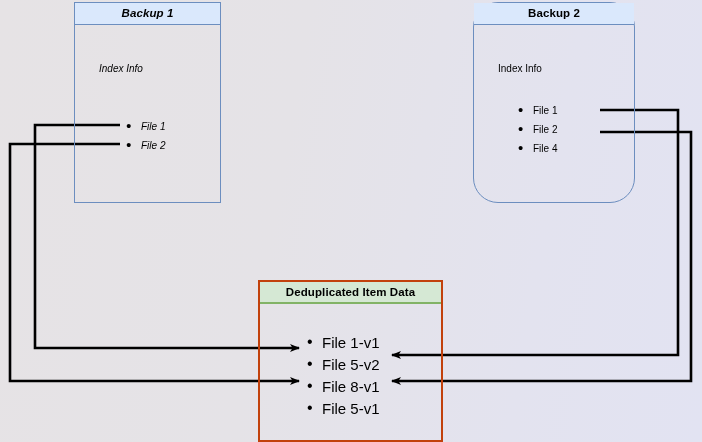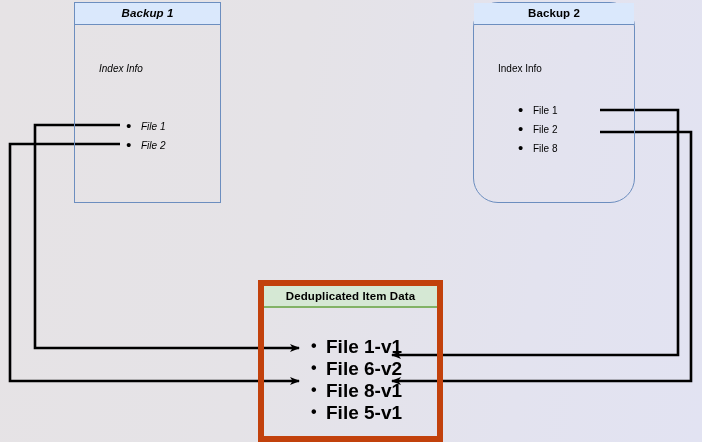--- a/index.html
+++ b/index.html
@@ -48,21 +48,21 @@
   }
   .node-blue {
     border: 1px solid #6c8ebf;
     background: transparent;
   }
   .node-blue > .hdr {
     background: #dae8fc;
     border-bottom: 1px solid #6c8ebf;
   }
   .node-green {
-    border: 6px solid #c2410c;
+    border: 2px solid #c2410c;
     background: transparent;
   }
   .node-green > .hdr {
     background: #d5e8d4;
     border-bottom: 2px solid #82b366;
   }
   .idx-label {
     position: absolute;
     font-size: 10px;
     color: #000;
@@ -87,22 +87,21 @@
     content: "\2022";
     position: absolute;
     left: 0;
     top: -1px;
     font-size: 15px;
     line-height: 19px;
   }
   ul.dedup li {
     line-height: 22px;
     height: 22px;
-    font-size: 19px;
-    font-weight: bold;
+    font-size: 15px;
   }
   ul.dedup li::before {
     line-height: 22px;
     font-size: 16px;
   }
 </style>
 </head>
 <body>
 
 <div id="canvas">
@@ -145,30 +144,30 @@
     </div>
   </div>
 
   <div class="node node-blue" style="left:473px; top:2px; width:162px; height:201px;border-radius:25px;">
     <div class="hdr">Backup 2</div>
     <div class="body" style="height:177px;">
       <div class="idx-label" style="left:24px; top:38px;">Index Info</div>
       <ul class="filelist" style="left:44px; top:76px;">
         <li>File 1</li>
         <li>File 2</li>
-        <li>File 8</li>
+        <li>File 4</li>
       </ul>
     </div>
   </div>
 
   <div class="node node-green" style="left:258px; top:280px; width:185px; height:162px;">
     <div class="hdr">Deduplicated Item Data</div>
     <div class="body" style="height:136px;">
       <ul class="filelist dedup" style="left:47px; top:28px;">
         <li>File 1-v1</li>
-        <li>File 6-v2</li>
+        <li>File 5-v2</li>
         <li>File 8-v1</li>
         <li>File 5-v1</li>
       </ul>
     </div>
   </div>
 
 </div>
 
 </body></html>

